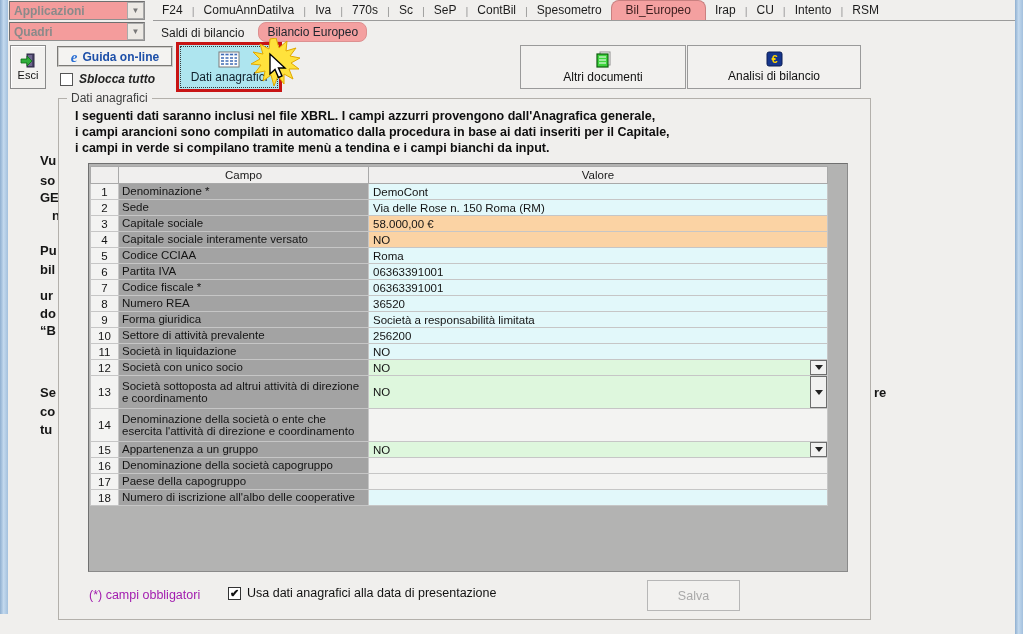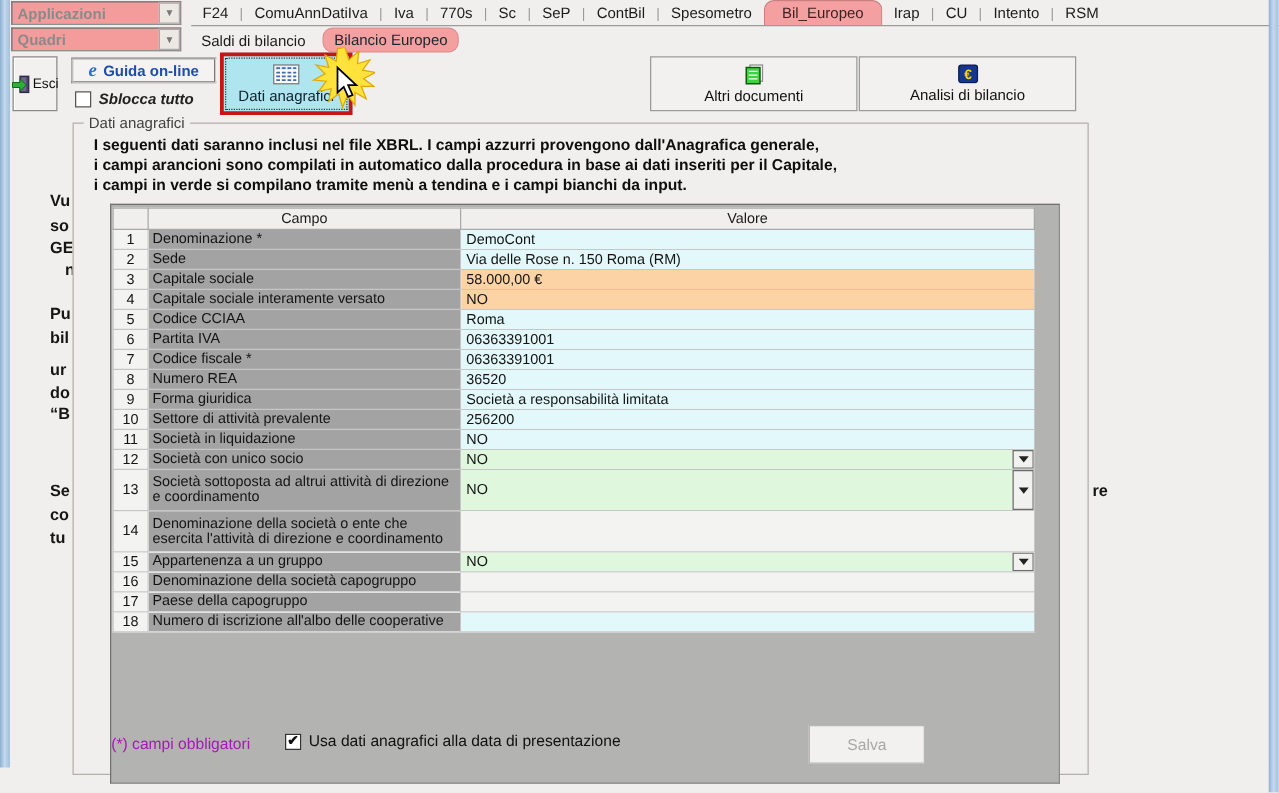--- a/index.html
+++ b/index.html
@@ -45,21 +45,21 @@
   .tabs2 { flex:1; display:flex; align-items:flex-end; margin-left:8px; gap:6px; }
   .qtab { font-size:12px; color:#1c1c1c; padding:2px 8px; white-space:nowrap; }
   .qtab.active { background:#f4a0a0; border-radius:8px; border:1px solid #dd9090; color:#20262e; }
 
   
   .toolbar { position:relative; height:52px; }
   .btn-esci {
     position:absolute; left:10px; top:3px; width:36px; height:44px;
     background:#f2f1ef; border:1px solid #8a8a8a;
     box-shadow:inset 1px 1px 0 #fff;
-    display:flex; flex-direction:row; align-items:center; justify-content:center; gap:1px;
+    display:flex; flex-direction:column; align-items:center; justify-content:center; gap:1px;
     font-size:11px; color:#111;
   }
   .btn-guida {
     position:absolute; left:57px; top:4px; width:116px; height:21px;
     background:#f4f3f1; border:2px groove #cfcdc9;
     display:flex; align-items:center; justify-content:center; gap:5px;
     font-size:12px; font-weight:bold; color:#1d4fa8;
   }
   .e-icon { font-family:"Liberation Serif",serif; font-style:italic; font-weight:bold; color:#2b6fd4; font-size:15px; line-height:12px; }
   .chk-sblocca {
@@ -94,21 +94,21 @@
     position:absolute; left:58px; top:98px; width:813px; height:522px;
     border:1px solid #b3b0ab; background:#f0efed;
   }
   .dialog-legend {
     position:absolute; left:8px; top:-8px; padding:0 4px;
     background:#f0efed; font-size:12px; color:#3f3f3f;
   }
   .intro { position:absolute; left:16px; top:9px; font-size:12.5px; font-weight:bold; color:#0e0e0e; line-height:16px; }
 
   .table-shell {
-    position:absolute; left:29px; top:64px; width:760px; height:464px;
+    position:absolute; left:29px; top:64px; width:760px; height:409px;
     background:#b3b3b2; border:1px solid #8a8a8a;
     border-top-color:#707070; border-left-color:#707070;
   }
   table.grid { border-collapse:collapse; margin:2px 0 0 1px; table-layout:fixed; width:737px; background:#fff; }
   table.grid col.c-num { width:28px; }
   table.grid col.c-campo { width:250px; }
   table.grid col.c-val { width:459px; }
   table.grid th {
     height:17px; background:#f0efee; border:1px solid #a9a9a9;
     font-size:11.5px; font-weight:normal; color:#1a1a1a; text-align:center;

